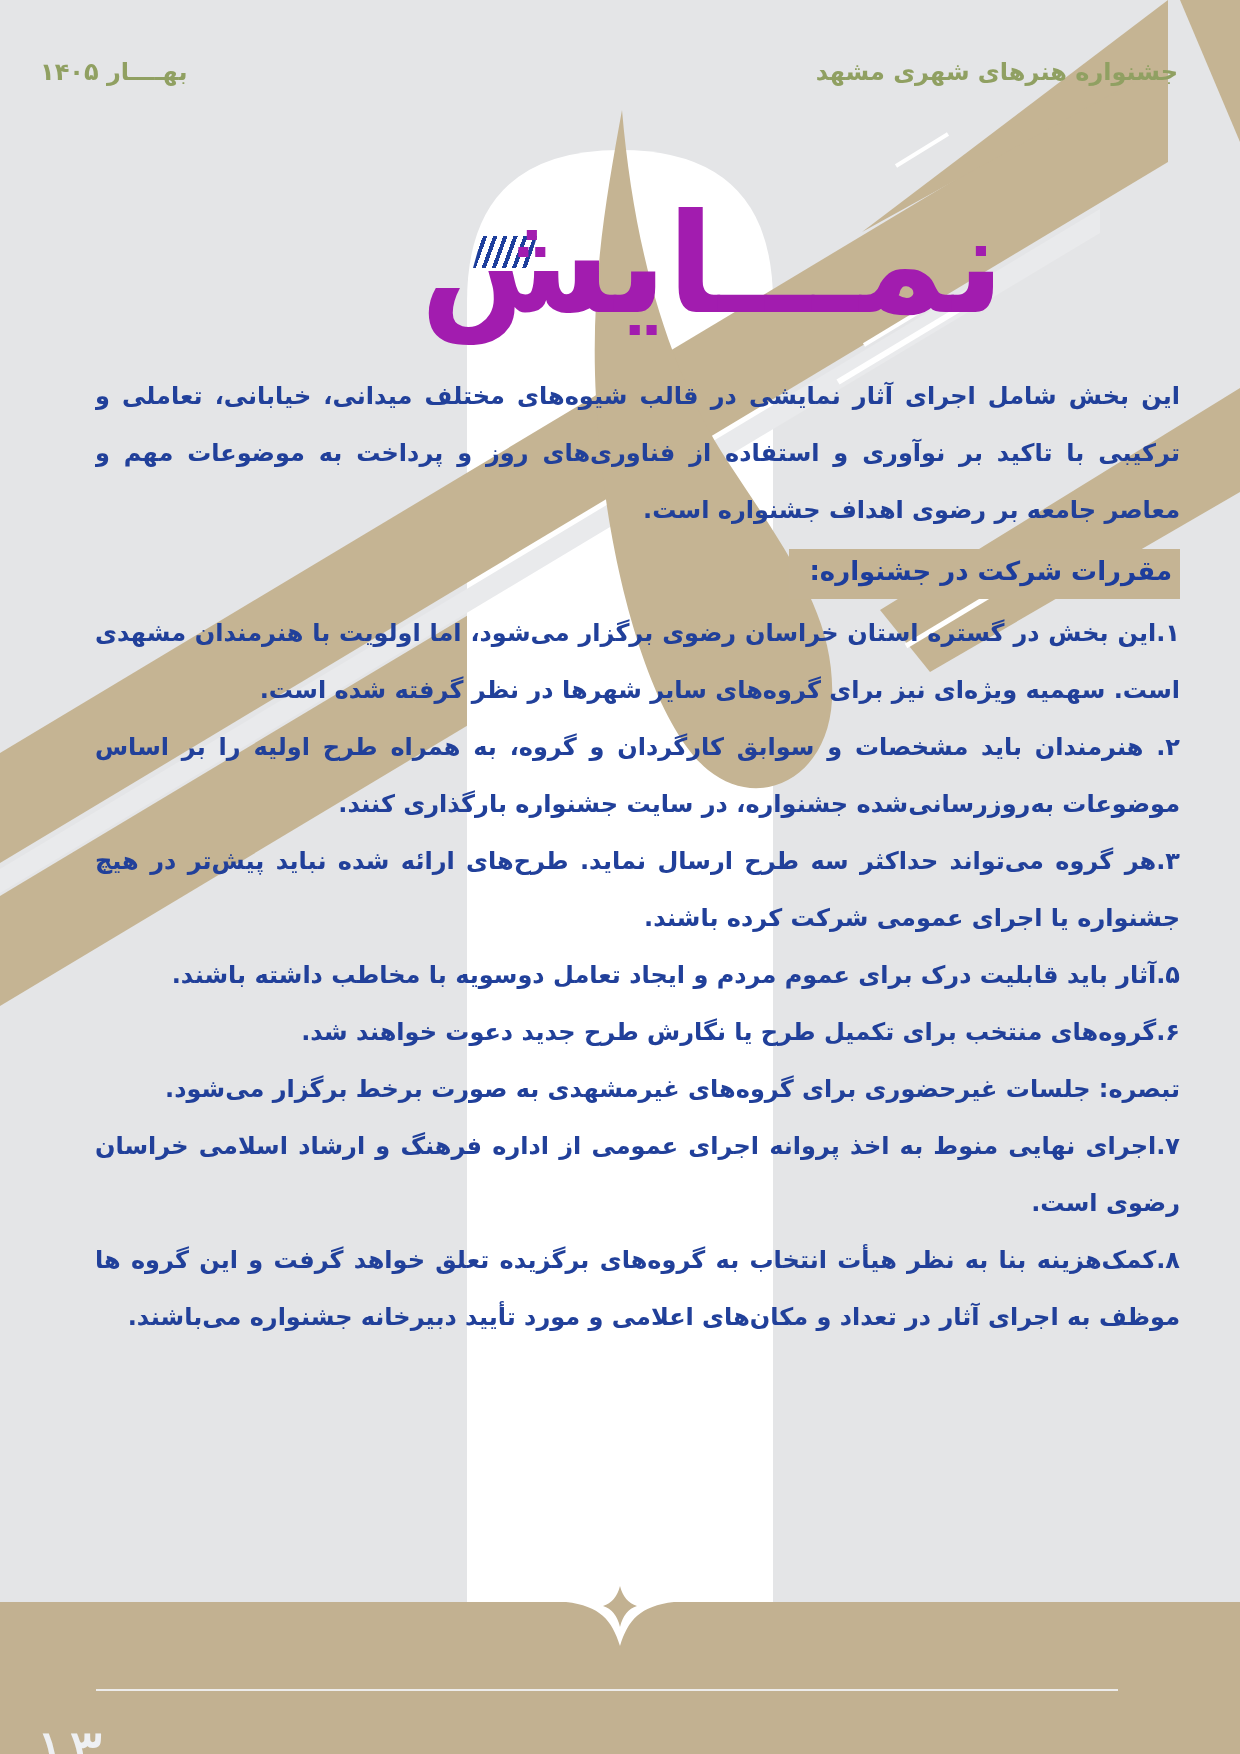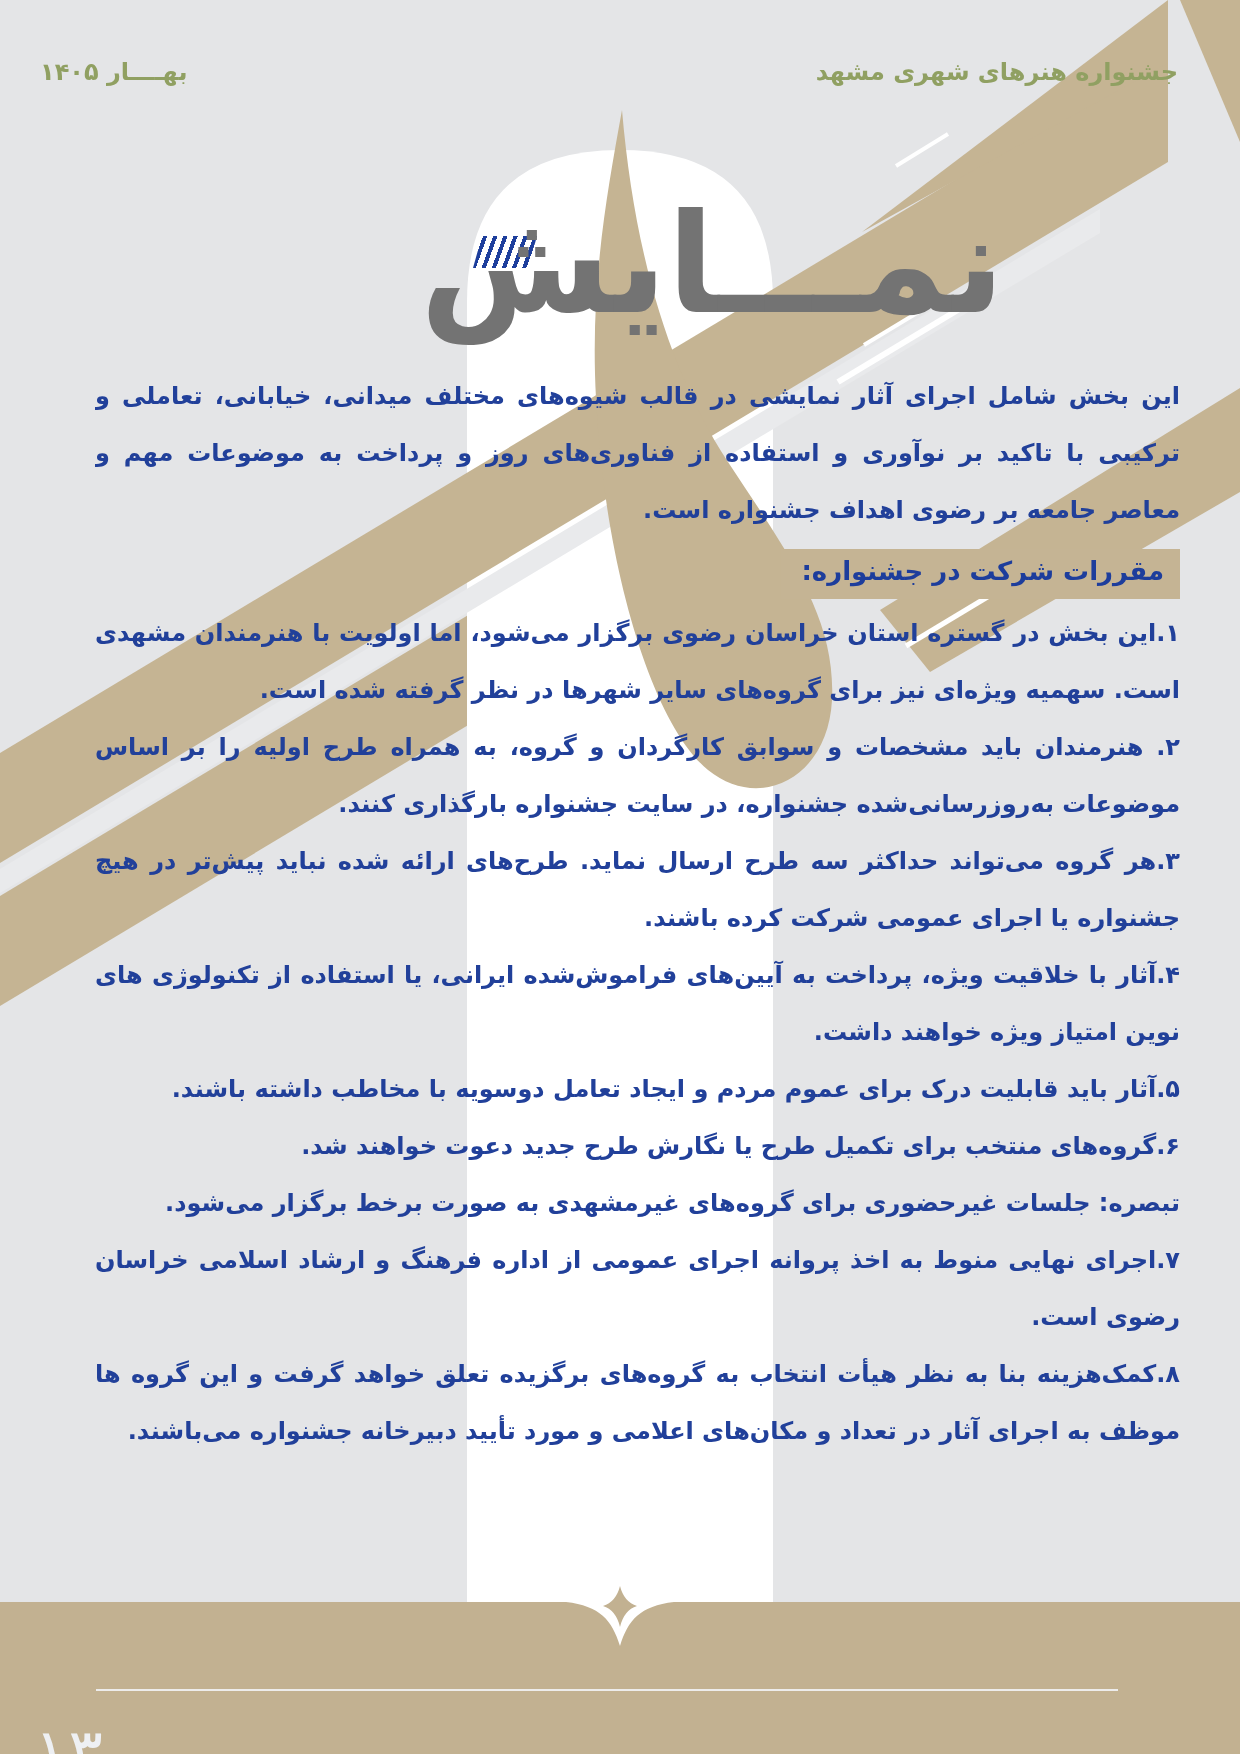--- a/index.html
+++ b/index.html
@@ -23,35 +23,35 @@
   .hdr-left{left:40px;direction:rtl;text-align:center;}
   .chevron{
     position:absolute;left:473px;top:236px;width:64px;height:32px;
     background:repeating-linear-gradient(110deg,#1d3e9c 0 4px,transparent 4px 9.5px);
     clip-path:polygon(14% 0,100% 0,86% 100%,0 100%);
   }
   .main-title{
     position:absolute;top:168px;right:52px;left:420px;
     margin:0;
     font-size:138px;line-height:1.4;font-weight:bold;
-    color:#737373;text-align:left;
+    color:#a21caf;text-align:left;
     white-space:nowrap;
   }
   .content{
     position:absolute;top:368px;right:60px;left:95px;height:1225px;
     overflow:hidden;
     font-size:24px;font-weight:bold;color:#21409a;
     line-height:57px;
     text-align:justify;text-justify:inter-word;
   }
   .content p{margin:0;}
   .rules-heading-row{margin:10px 0 6px;text-align:right;line-height:46px;}
   .rules-heading{
     display:inline-block;background:#c5b494;color:#1d3d9c;
-    font-size:26px;padding:0 16px 6px 20px;line-height:44px;
+    font-size:26px;padding:0 8px 6px 20px;line-height:44px;
   }
   .footer-pagenum{
     position:absolute;left:34px;top:1720px;
     font-size:64px;font-weight:normal;color:#eef0f3;
     line-height:1;direction:ltr;
   }
   .footer-line{
     position:absolute;left:96px;top:1689px;width:1022px;height:2px;
     background:#f2f3f5;opacity:.9;
   }
@@ -103,21 +103,20 @@
   <main class="content">
     <p>این بخش شامل اجرای آثار نمایشی در قالب شیوه‌های مختلف میدانی، خیابانی، تعاملی و ترکیبی با تاکید بر نوآوری و استفاده از فناوری‌های روز و پرداخت به موضوعات مهم و معاصر جامعه بر رضوی اهداف جشنواره است.</p>
 
     <div class="rules-heading-row">
       <span class="rules-heading">مقررات شرکت در جشنواره:</span>
     </div>
 
     <p>۱.این بخش در گستره استان خراسان رضوی برگزار می‌شود، اما اولویت با هنرمندان مشهدی است. سهمیه ویژه‌ای نیز برای گروه‌های سایر شهرها در نظر گرفته شده است.</p>
     <p>۲. هنرمندان باید مشخصات و سوابق کارگردان و گروه، به همراه طرح اولیه را بر اساس موضوعات به‌روزرسانی‌شده جشنواره، در سایت جشنواره بارگذاری کنند.</p>
     <p>۳.هر گروه می‌تواند حداکثر سه طرح ارسال نماید. طرح‌های ارائه شده نباید پیش‌تر در هیچ جشنواره یا اجرای عمومی شرکت کرده باشند.</p>
-    <p>۴.آثار با خلاقیت ویژه، پرداخت به آیین‌های فراموش‌شده ایرانی، یا استفاده از تکنولوژی های نوین امتیاز ویژه خواهند داشت.</p>
     <p>۵.آثار باید قابلیت درک برای عموم مردم و ایجاد تعامل دوسویه با مخاطب داشته باشند.</p>
     <p>۶.گروه‌های منتخب برای تکمیل طرح یا نگارش طرح جدید دعوت خواهند شد.</p>
     <p>تبصره: جلسات غیرحضوری برای گروه‌های غیرمشهدی به صورت برخط برگزار می‌شود.</p>
     <p>۷.اجرای نهایی منوط به اخذ پروانه اجرای عمومی از اداره فرهنگ و ارشاد اسلامی خراسان رضوی است.</p>
     <p>۸.کمک‌هزینه بنا به نظر هیأت انتخاب به گروه‌های برگزیده تعلق خواهد گرفت و این گروه ها موظف به اجرای آثار در تعداد و مکان‌های اعلامی و مورد تأیید دبیرخانه جشنواره می‌باشند.</p>
   </main>
 
   <div class="footer-pagenum">۱۳</div>
   <div class="footer-line"></div>
 

